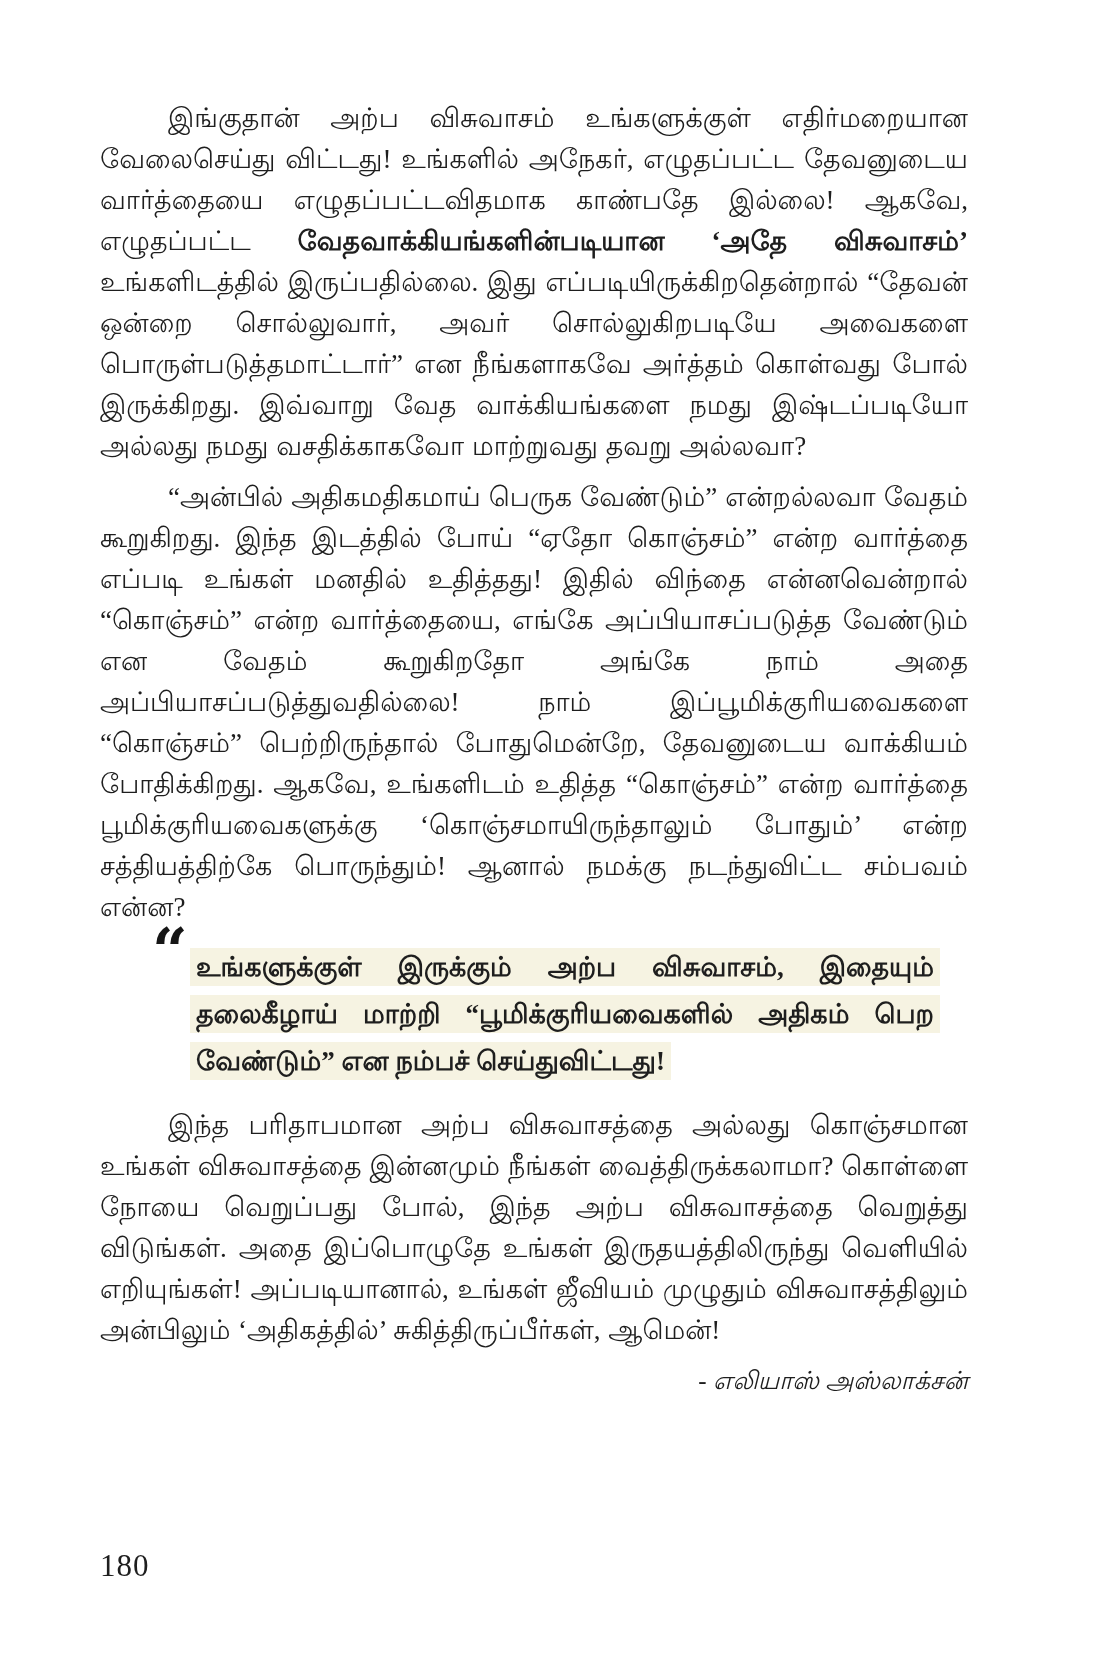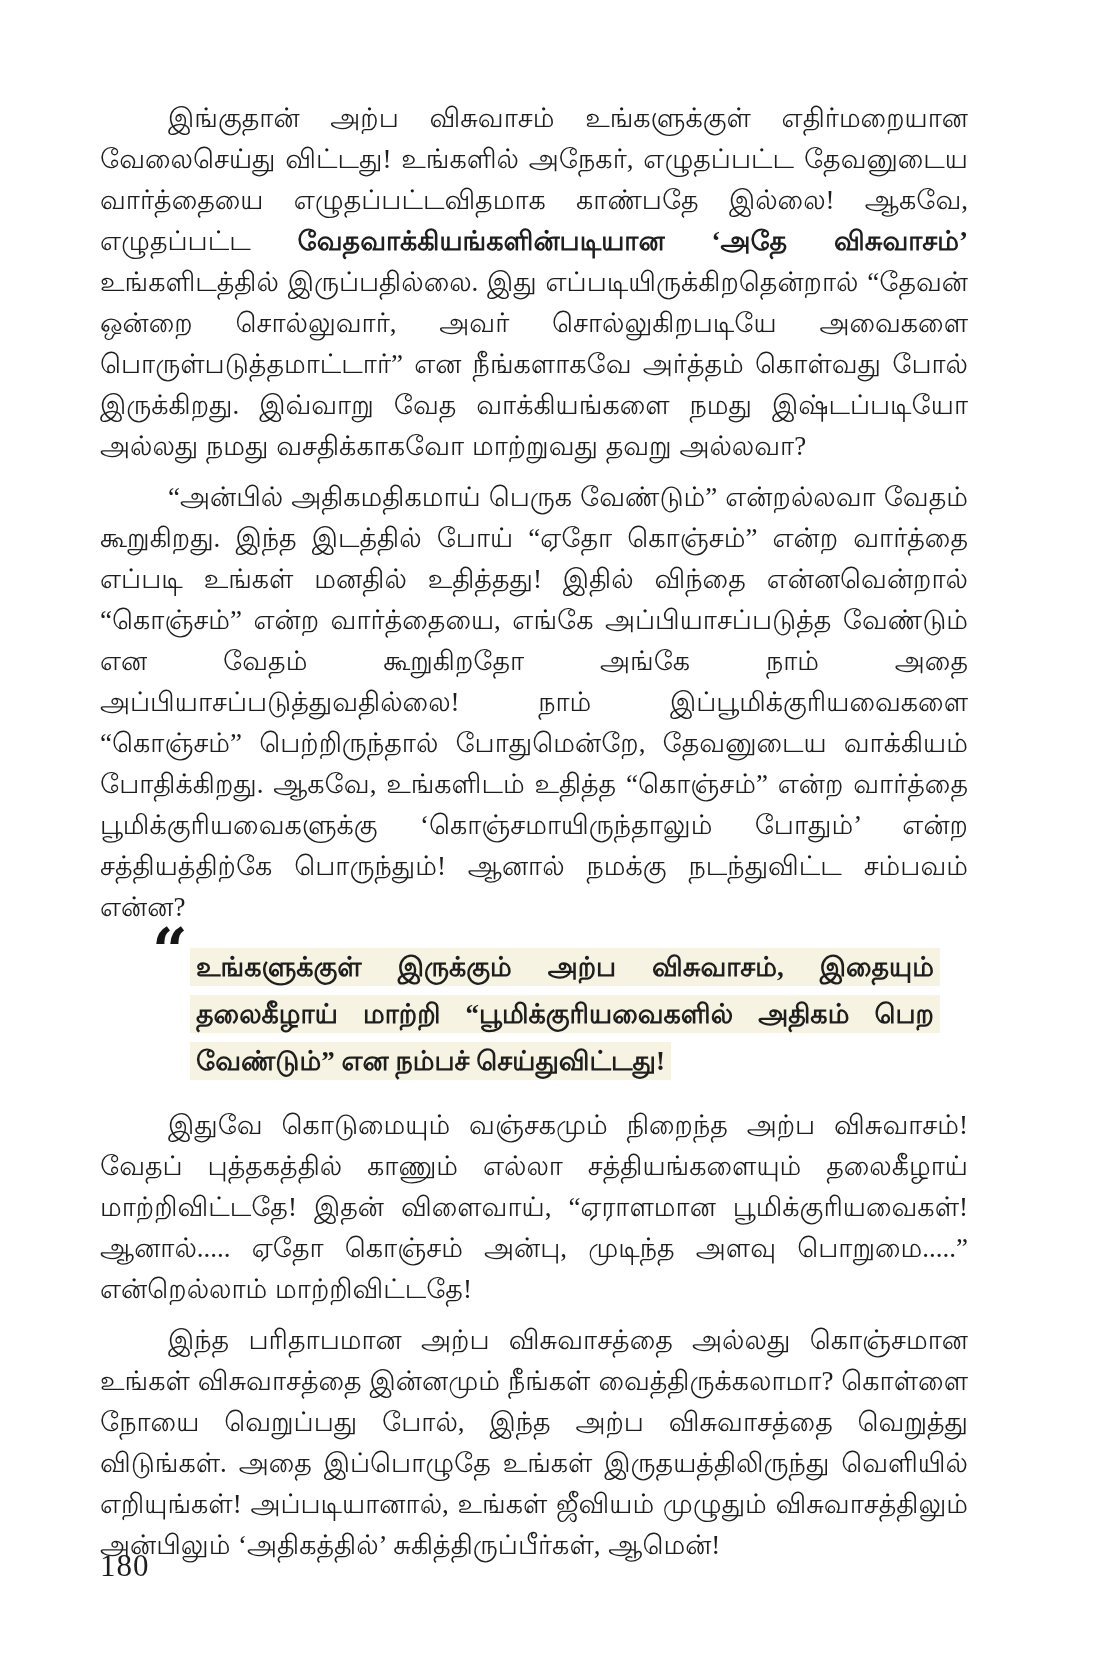--- a/index.html
+++ b/index.html
@@ -80,20 +80,20 @@
 
     <p class="body"><span>இங்குதான் அற்ப விசுவாசம் உங்களுக்குள் எதிர்மறையான வேலைசெய்து விட்டது! உங்களில் அநேகர், எழுதப்பட்ட தேவனுடைய வார்த்தையை எழுதப்பட்டவிதமாக காண்பதே இல்லை! ஆகவே, எழுதப்பட்ட </span><span class="bold">வேதவாக்கியங்களின்படியான ‘அதே விசுவாசம்’</span><span> உங்களிடத்தில் இருப்பதில்லை. இது எப்படியிருக்கிறதென்றால் “தேவன் ஒன்றை சொல்லுவார், அவர் சொல்லுகிறபடியே அவைகளை பொருள்படுத்தமாட்டார்” என நீங்களாகவே அர்த்தம் கொள்வது போல் இருக்கிறது. இவ்வாறு வேத வாக்கியங்களை நமது இஷ்டப்படியோ அல்லது நமது வசதிக்காகவோ மாற்றுவது தவறு அல்லவா?</span></p>
 
     <p class="body">“அன்பில் அதிகமதிகமாய் பெருக வேண்டும்” என்றல்லவா வேதம் கூறுகிறது. இந்த இடத்தில் போய் “ஏதோ கொஞ்சம்” என்ற வார்த்தை எப்படி உங்கள் மனதில் உதித்தது! இதில் விந்தை என்னவென்றால் “கொஞ்சம்” என்ற வார்த்தையை, எங்கே அப்பியாசப்படுத்த வேண்டும் என வேதம் கூறுகிறதோ அங்கே நாம் அதை அப்பியாசப்படுத்துவதில்லை! நாம் இப்பூமிக்குரியவைகளை “கொஞ்சம்” பெற்றிருந்தால் போதுமென்றே, தேவனுடைய வாக்கியம் போதிக்கிறது. ஆகவே, உங்களிடம் உதித்த “கொஞ்சம்” என்ற வார்த்தை பூமிக்குரியவைகளுக்கு ‘கொஞ்சமாயிருந்தாலும் போதும்’ என்ற சத்தியத்திற்கே பொருந்தும்! ஆனால் நமக்கு நடந்துவிட்ட சம்பவம் என்ன?</p>
 
     <div class="quote-wrap">
       <span class="quote-mark">“</span>
       <span class="quote-text">உங்களுக்குள் இருக்கும் அற்ப விசுவாசம், இதையும் தலைகீழாய் மாற்றி “பூமிக்குரியவைகளில் அதிகம் பெற வேண்டும்” என நம்பச் செய்துவிட்டது!</span>
     </div>
 
-    <p class="body">இதுவே கொடுமையும் வஞ்சகமும் நிறைந்த அற்ப விசுவாசம்! வேதப் புத்தகத்தில் காணும் எல்லா சத்தியங்களையும் தலைகீழாய் மாற்றிவிட்டதே! இதன் விளைவாய், “ஏராளமான பூமிக்குரியவைகள்! ஆனால்..... ஏதோ கொஞ்சம் அன்பு, முடிந்த அளவு பொறுமை.....” என்றெல்லாம் மாற்றிவிட்டதே!</p>
 
     <p class="body">இந்த பரிதாபமான அற்ப விசுவாசத்தை அல்லது கொஞ்சமான உங்கள் விசுவாசத்தை இன்னமும் நீங்கள் வைத்திருக்கலாமா? கொள்ளை நோயை வெறுப்பது போல், இந்த அற்ப விசுவாசத்தை வெறுத்து விடுங்கள். அதை இப்பொழுதே உங்கள் இருதயத்திலிருந்து வெளியில் எறியுங்கள்! அப்படியானால், உங்கள் ஜீவியம் முழுதும் விசுவாசத்திலும் அன்பிலும் ‘அதிகத்தில்’ சுகித்திருப்பீர்கள், ஆமென்!</p>
 
+    <div class="attribution">- எலியாஸ் அஸ்லாக்சன்</div>
   </div>
 
   <div class="page-number">180</div>
 </div>
 
 </body></html>

